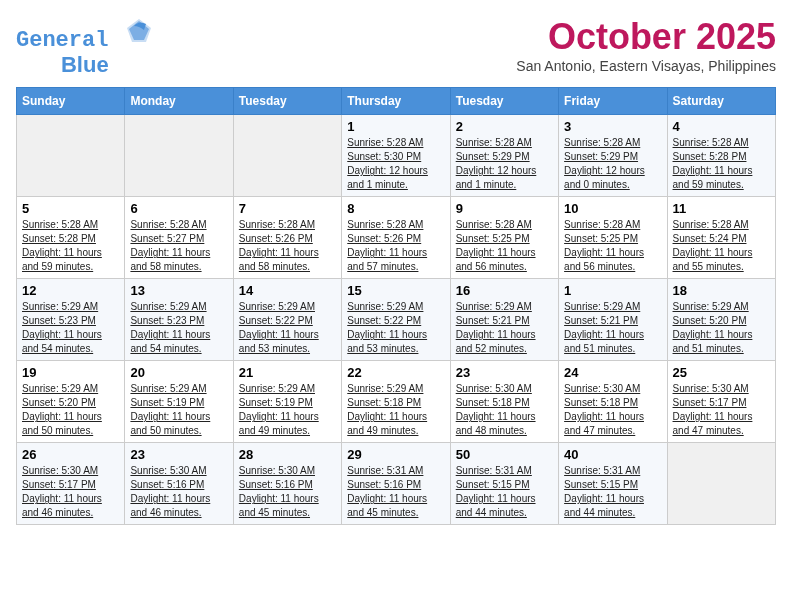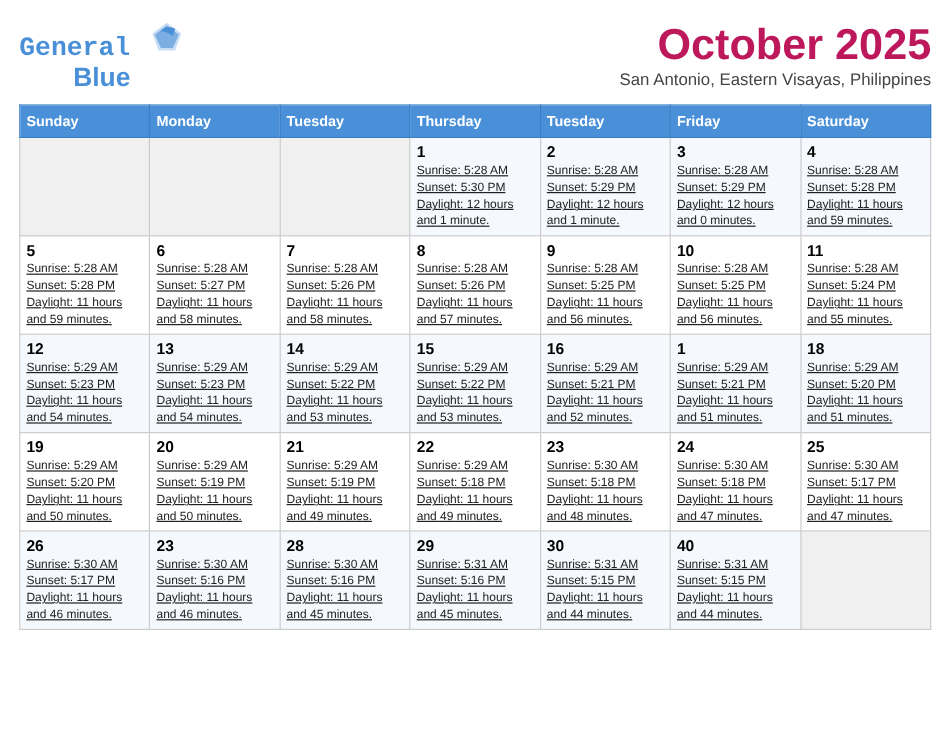--- a/index.html
+++ b/index.html
@@ -251,21 +251,21 @@
         </td>
         <td>
           <span class="day-num">28</span>
           <div class="day-info">Sunrise: 5:30 AM<br>Sunset: 5:16 PM<br>Daylight: 11 hours and 45 minutes.</div>
         </td>
         <td>
           <span class="day-num">29</span>
           <div class="day-info">Sunrise: 5:31 AM<br>Sunset: 5:16 PM<br>Daylight: 11 hours and 45 minutes.</div>
         </td>
         <td>
-          <span class="day-num">30</span>
+          <span class="day-num">50</span>
           <div class="day-info">Sunrise: 5:31 AM<br>Sunset: 5:15 PM<br>Daylight: 11 hours and 44 minutes.</div>
         </td>
         <td>
           <span class="day-num">40</span>
           <div class="day-info">Sunrise: 5:31 AM<br>Sunset: 5:15 PM<br>Daylight: 11 hours and 44 minutes.</div>
         </td>
         <td class="empty"></td>
       </tr>
     </tbody>
 </table>

